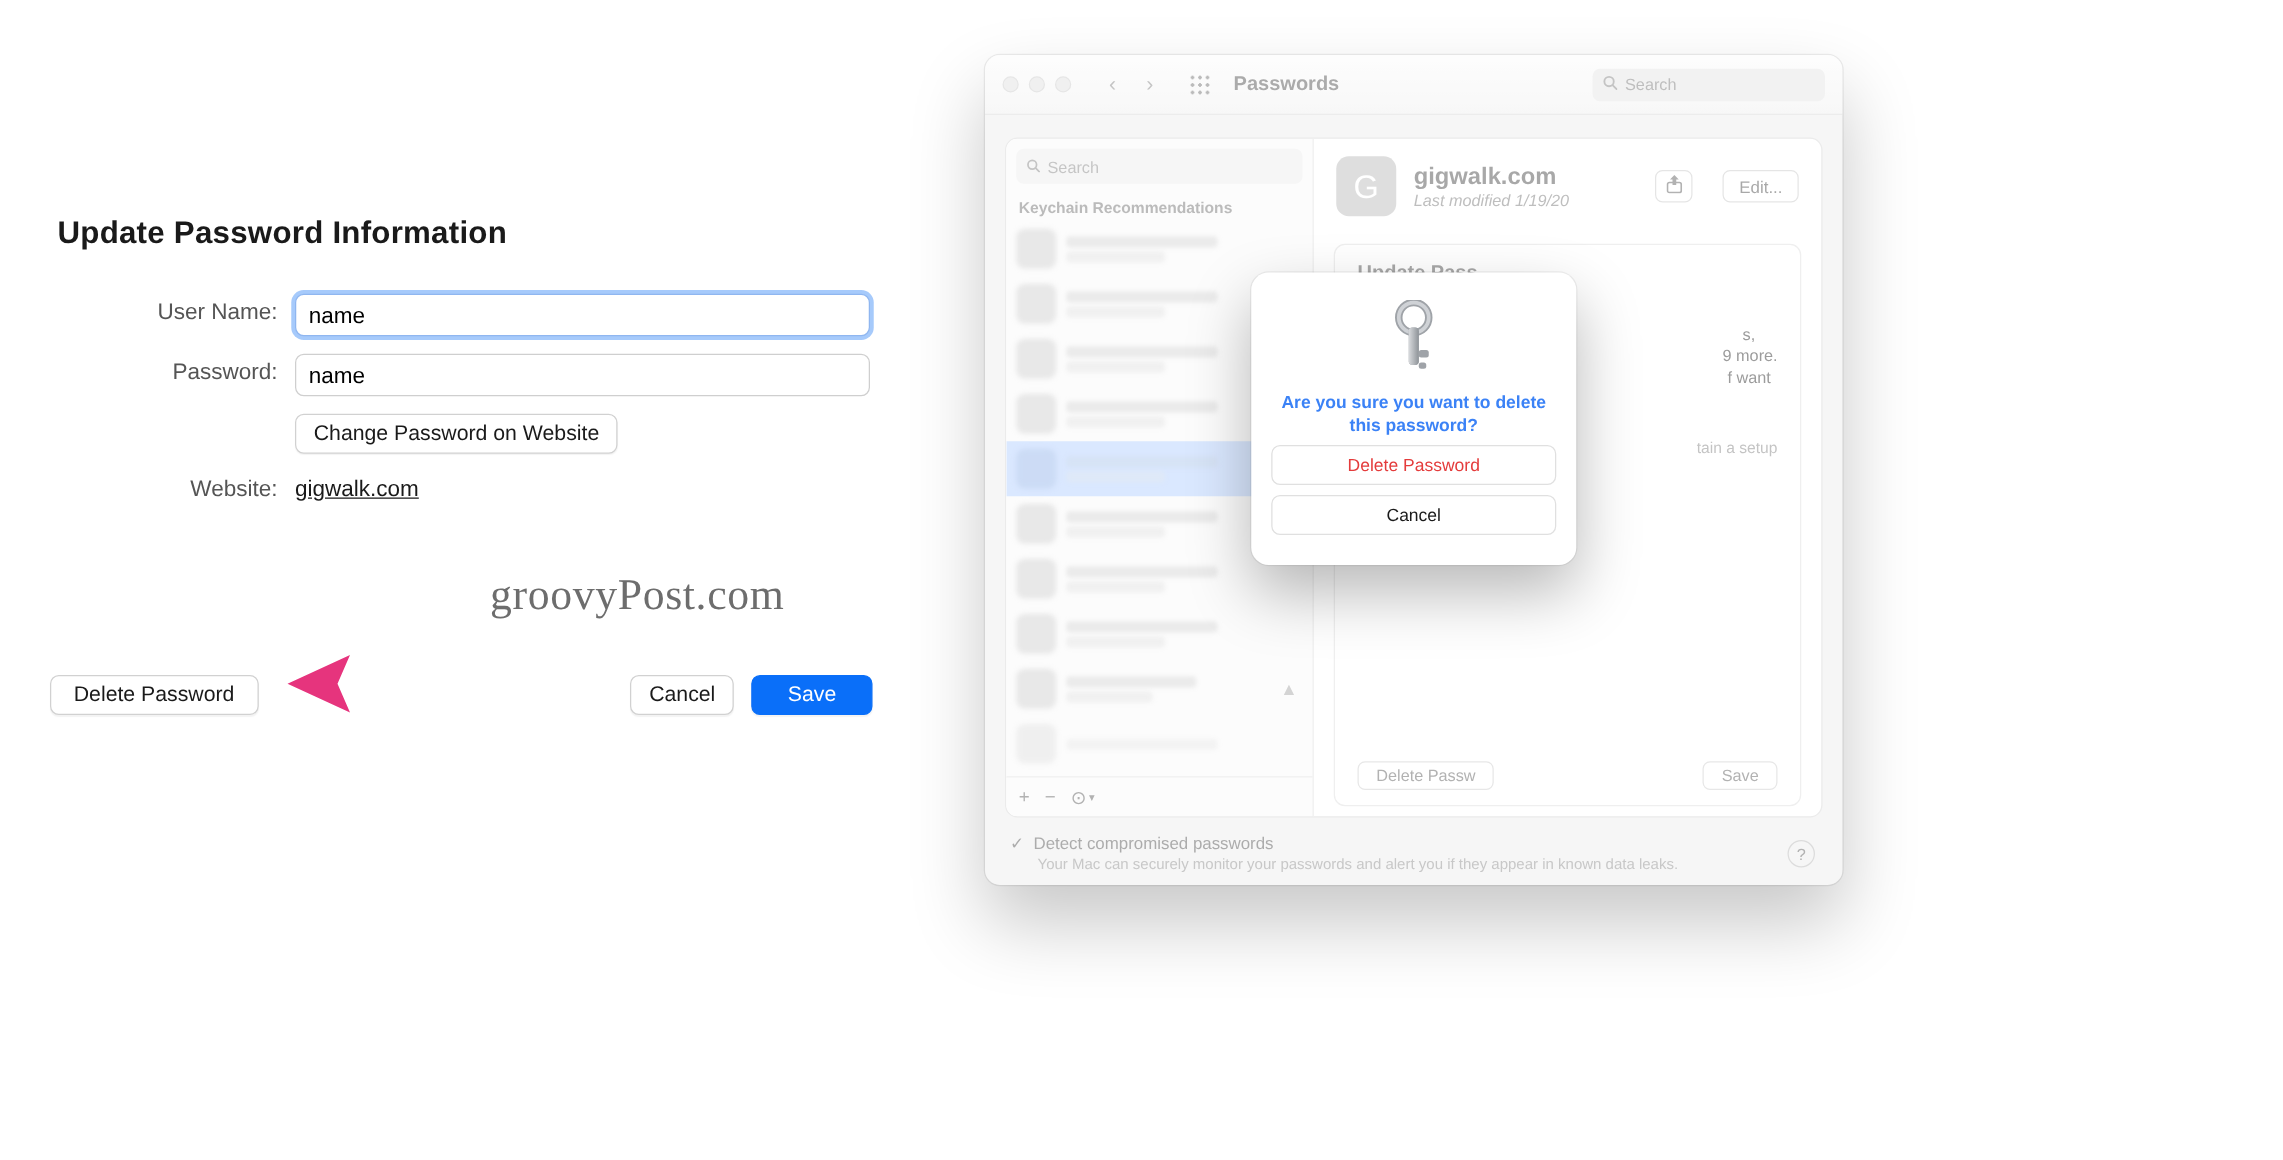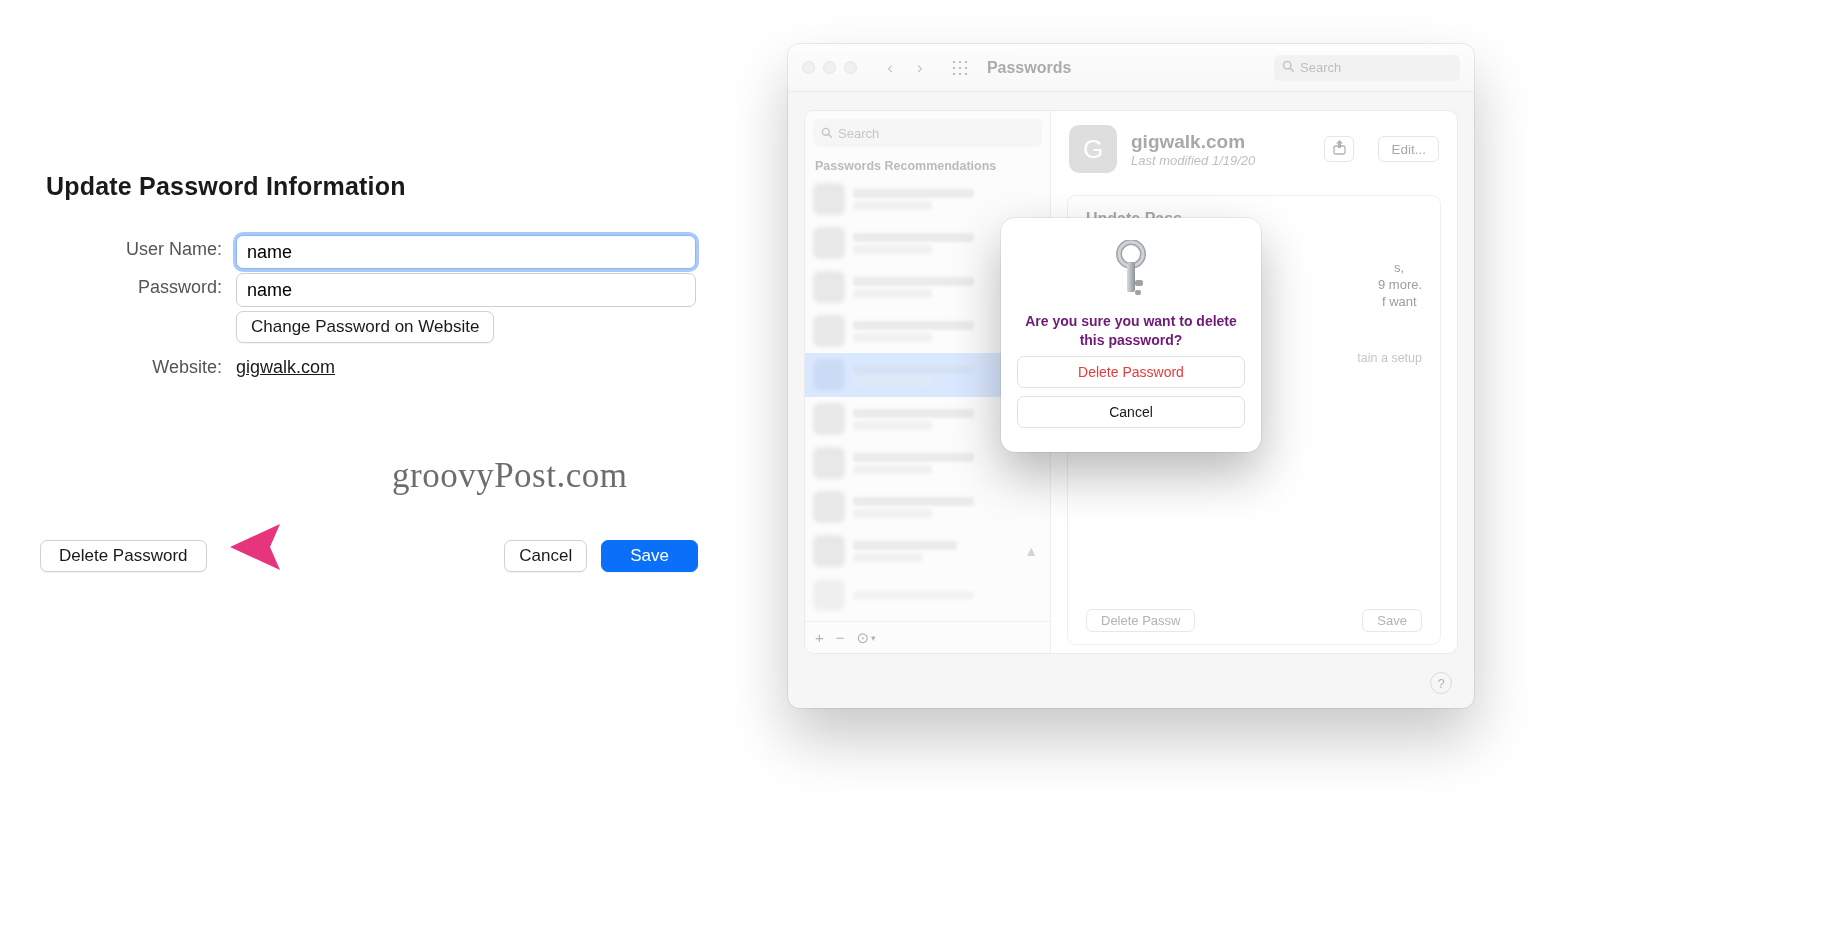--- a/index.html
+++ b/index.html
@@ -28,21 +28,21 @@
   .lp-title {
     font-size: 25px;
     font-weight: 700;
     margin-left: 6px;
     margin-bottom: 34px;
     letter-spacing: 0.2px;
   }
   .lp-row {
     display: flex;
     align-items: flex-start;
-    margin-bottom: 4px;
+    margin-bottom: 14px;
   }
   .lp-label {
     width: 196px;
     text-align: right;
     padding-right: 14px;
     font-size: 18px;
     color: #555;
     padding-top: 4px;
   }
   .lp-field {
@@ -309,21 +309,21 @@
     box-shadow: 0 22px 50px rgba(0,0,0,0.28), 0 0 0 1px rgba(0,0,0,0.06);
     padding: 22px 16px 16px 16px;
     z-index: 20;
     text-align: center;
   }
   .alert-icon {
     width: 48px; height: 64px; margin: 0 auto 8px auto;
     position: relative;
   }
   .alert-title {
-    font-size: 14px; font-weight: 700; color:#701a75;
+    font-size: 14px; font-weight: 700; color:#3b82f6;
     margin-bottom: 6px;
     line-height: 1.35;
   }
   .alert-msg {
     font-size: 12px; color:#555; line-height:1.45;
     margin-bottom: 16px;
     padding: 0 4px;
   }
   .alert-btn {
     display:block; width:100%;
@@ -426,21 +426,21 @@
     <div class="mac-sidebar">
       <div class="sb-search">
         <span>
           <svg width="11" height="11" viewBox="0 0 16 16">
               <circle cx="7" cy="7" r="5" fill="none" stroke="#9a9a9a" stroke-width="2"></circle>
               <line x1="11" y1="11" x2="15" y2="15" stroke="#9a9a9a" stroke-width="2" stroke-linecap="round"></line>
             </svg>
         </span>
         <span>Search</span>
       </div>
-      <div class="sb-header">Passwords Recommendations</div>
+      <div class="sb-header">Keychain Recommendations</div>
       <div class="sb-list">
         <div class="sb-item">
             <div class="sb-fav"></div>
             <div class="sb-lines">
               <div class="sb-line1"></div>
               <div class="sb-line2"></div>
             </div>
           </div>
         <div class="sb-item">
             <div class="sb-fav"></div>
@@ -558,20 +558,27 @@
           <button class="det-small-btn">Save</button>
         </div>
       </div>
     </div>
   </div>
 
   <div class="side-text" style="left:606px; top:215px;">s,</div>
   <div class="side-text" style="left:590px; top:232px;">9 more.</div>
   <div class="side-text" style="left:594px; top:249px;">f want</div>
 
+  <div class="mac-bottom">
+    <div>
+      <span style="display:inline-block;width:15px;">✓</span>
+      <span>Detect compromised passwords</span>
+    </div>
+    <div class="sub">Your Mac can securely monitor your passwords and alert you if they appear in known data leaks.</div>
+  </div>
   <div class="help-q">?</div>
 
   <div class="mac-overlay"></div>
 </div>
 
 <div class="alert">
   <div class="alert-icon">
     <svg viewBox="0 0 48 64" width="48" height="64">
       <circle cx="24" cy="14" r="12" fill="none" stroke="#9fa3a8" stroke-width="6"></circle>
       <circle cx="24" cy="14" r="12" fill="none" stroke="#cfd2d6" stroke-width="3"></circle>

